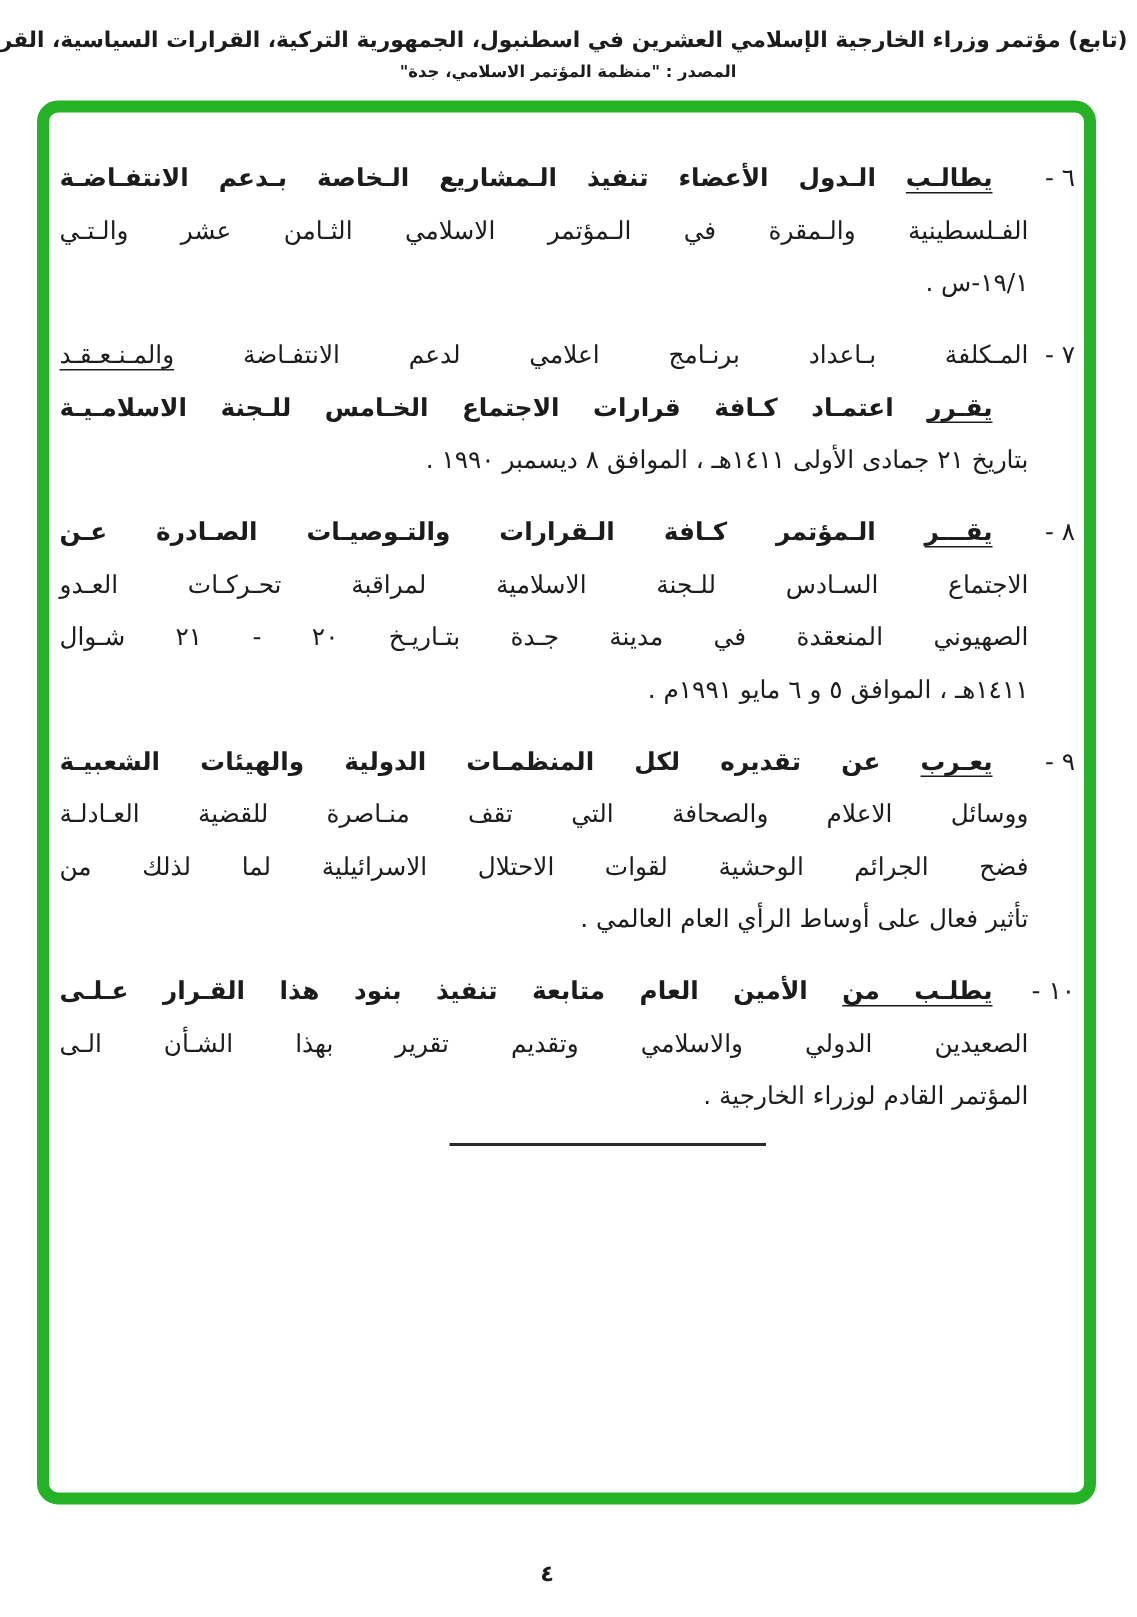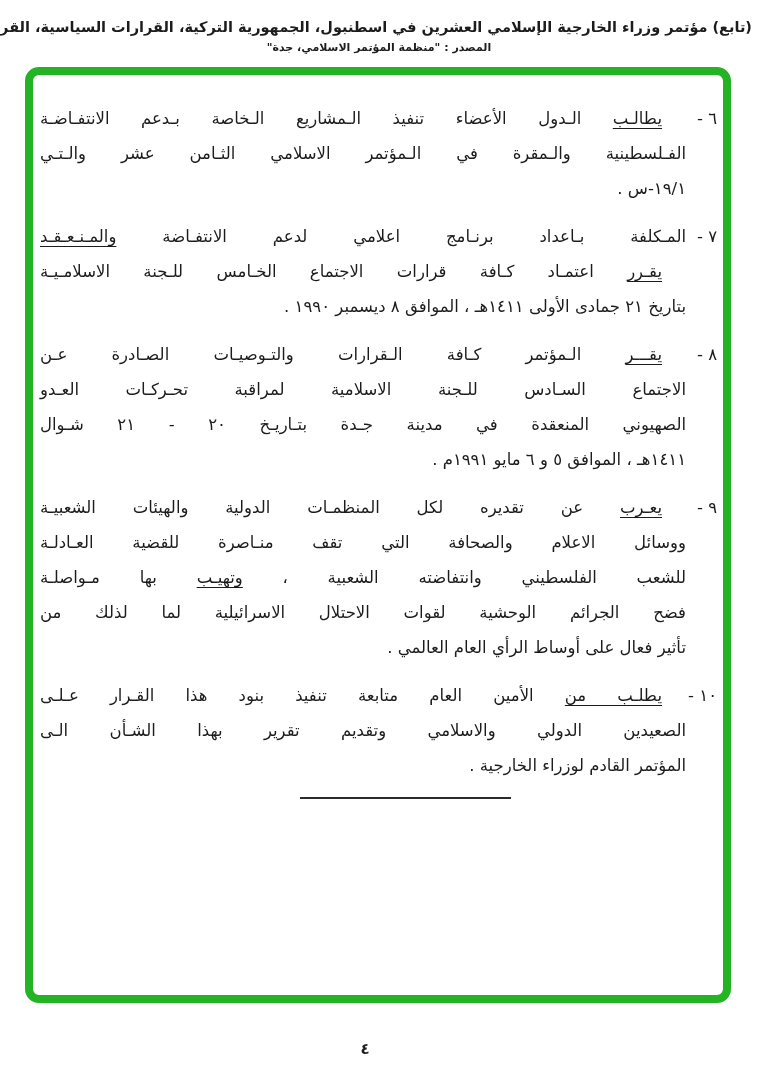--- a/index.html
+++ b/index.html
@@ -14,21 +14,21 @@
   .frame{
     margin:13px 0 0 0;margin-right:27px;
     width:690px;height:920px;
     border:8px solid #24b324;border-radius:14px;
     position:relative;box-sizing:content-box;
   }
   .content{padding:26px 37px 0 7px;}
   .item{position:relative;margin-bottom:13px;font-size:16.5px;line-height:35px;}
   .num{position:absolute;right:-31px;top:0;white-space:nowrap;font-size:16.5px;}
   .line{text-align:justify;text-align-last:justify;min-height:35px;}
-  .line.first{text-indent:24px;}
+  .line.first{text-indent:24px;font-weight:bold;}
   .line.last{text-align:center;text-align-last:right;}
   .u{text-decoration:underline;text-underline-offset:4px;}
   .divider{height:2px;background:#2b2b2b;width:211px;margin-top:14px;margin-right:175px;}
   .pageno{position:absolute;top:1040px;left:0;width:730px;text-align:center;font-size:15px;font-weight:bold;}
 </style>
 </head>
 <body>
 
 <header class="doc-header">
   <div class="doc-title">(تابع) مؤتمر وزراء الخارجية الإسلامي العشرين في اسطنبول، الجمهورية التركية، القرارات السياسية، القرار الرقم ٢٠/٣-س</div>
@@ -57,21 +57,20 @@
       <div class="line first"><span class="u">يقـــر</span><span> الـمؤتمر كـافة الـقرارات والتـوصيـات الصـادرة عـن</span></div>
       <div class="line"><span>الاجتماع السـادس للـجنة الاسلامية لمراقبة تحـركـات العـدو</span></div>
       <div class="line"><span>الصهيوني المنعقدة في مدينة جـدة بتـاريـخ ٢٠ - ٢١ شـوال</span></div>
       <div class="line last"><span>١٤١١هـ ، الموافق ٥ و ٦ مايو ١٩٩١م .</span></div>
     </div>
 
     <div class="item">
       <span class="num">٩ -</span>
       <div class="line first"><span class="u">يعـرب</span><span> عن تقديره لكل المنظمـات الدولية والهيئات الشعبيـة</span></div>
       <div class="line"><span>ووسائل الاعلام والصحافة التي تقف منـاصرة للقضية العـادلـة</span></div>
-      <div class="line"><span>للشعب الفلسطيني وانتفاضته الشعبية ، </span><span class="u">وتهيـب</span><span> بها مـواصلـة</span></div>
       <div class="line"><span>فضح الجرائم الوحشية لقوات الاحتلال الاسرائيلية لما لذلك من</span></div>
       <div class="line last"><span>تأثير فعال على أوساط الرأي العام العالمي .</span></div>
     </div>
 
     <div class="item">
       <span class="num">١٠ -</span>
       <div class="line first"><span class="u">يطلـب من</span><span> الأمين العام متابعة تنفيذ بنود هذا القـرار عـلـى</span></div>
       <div class="line"><span>الصعيدين الدولي والاسلامي وتقديم تقرير بهذا الشـأن الـى</span></div>
       <div class="line last"><span>المؤتمر القادم لوزراء الخارجية .</span></div>
     </div>

